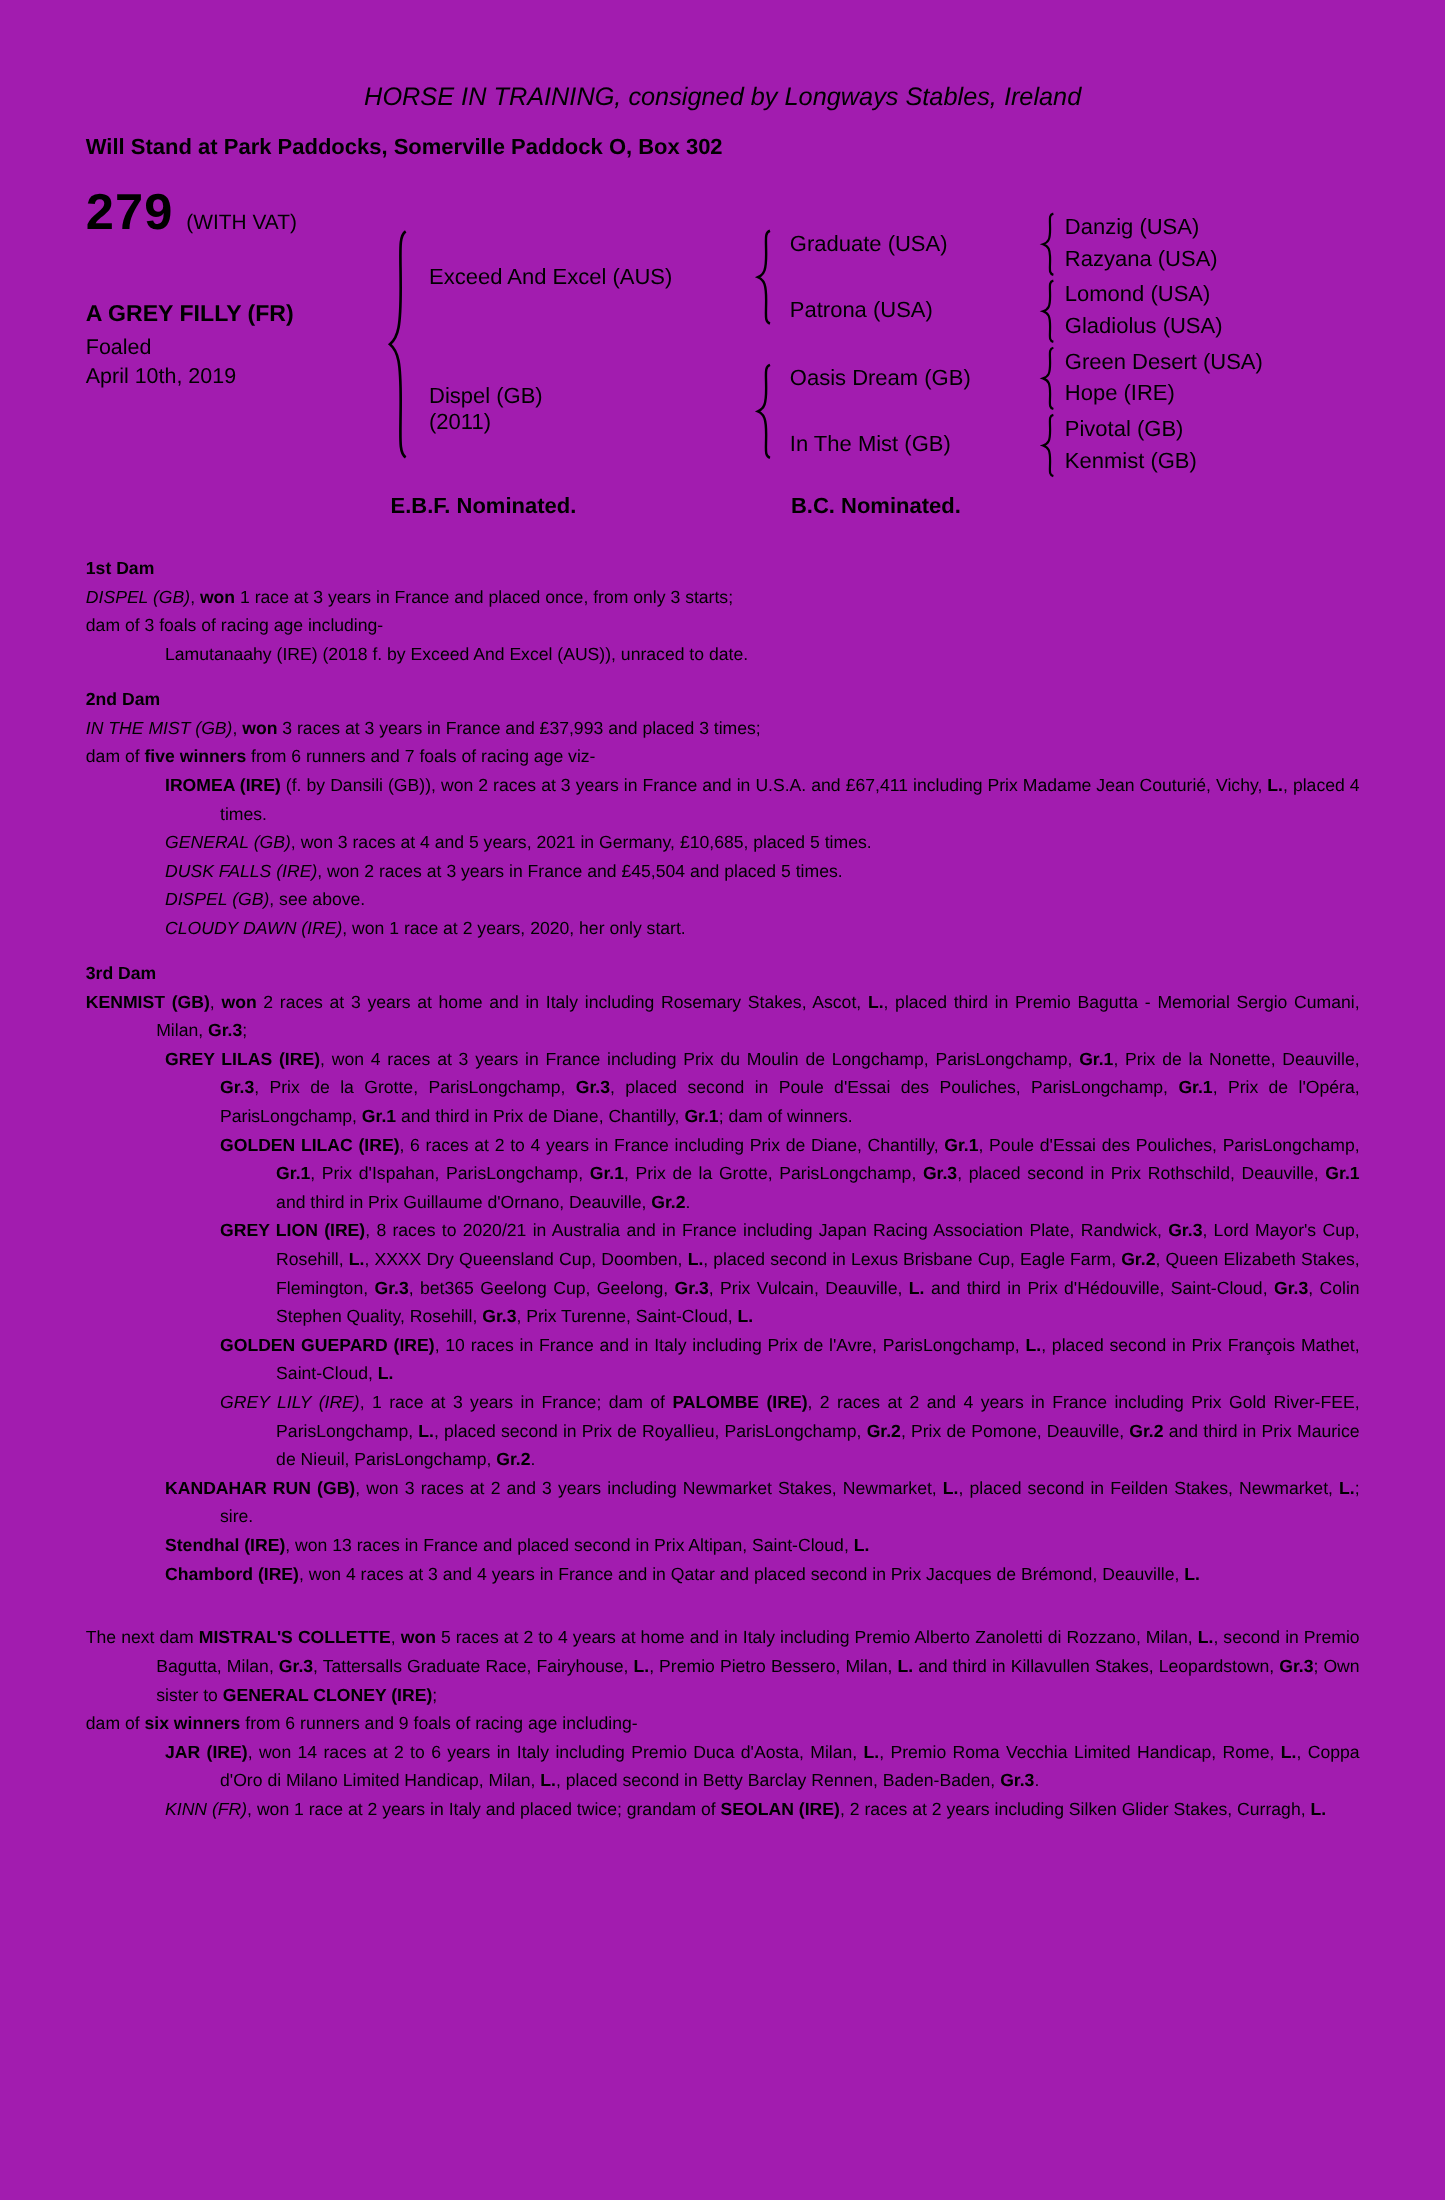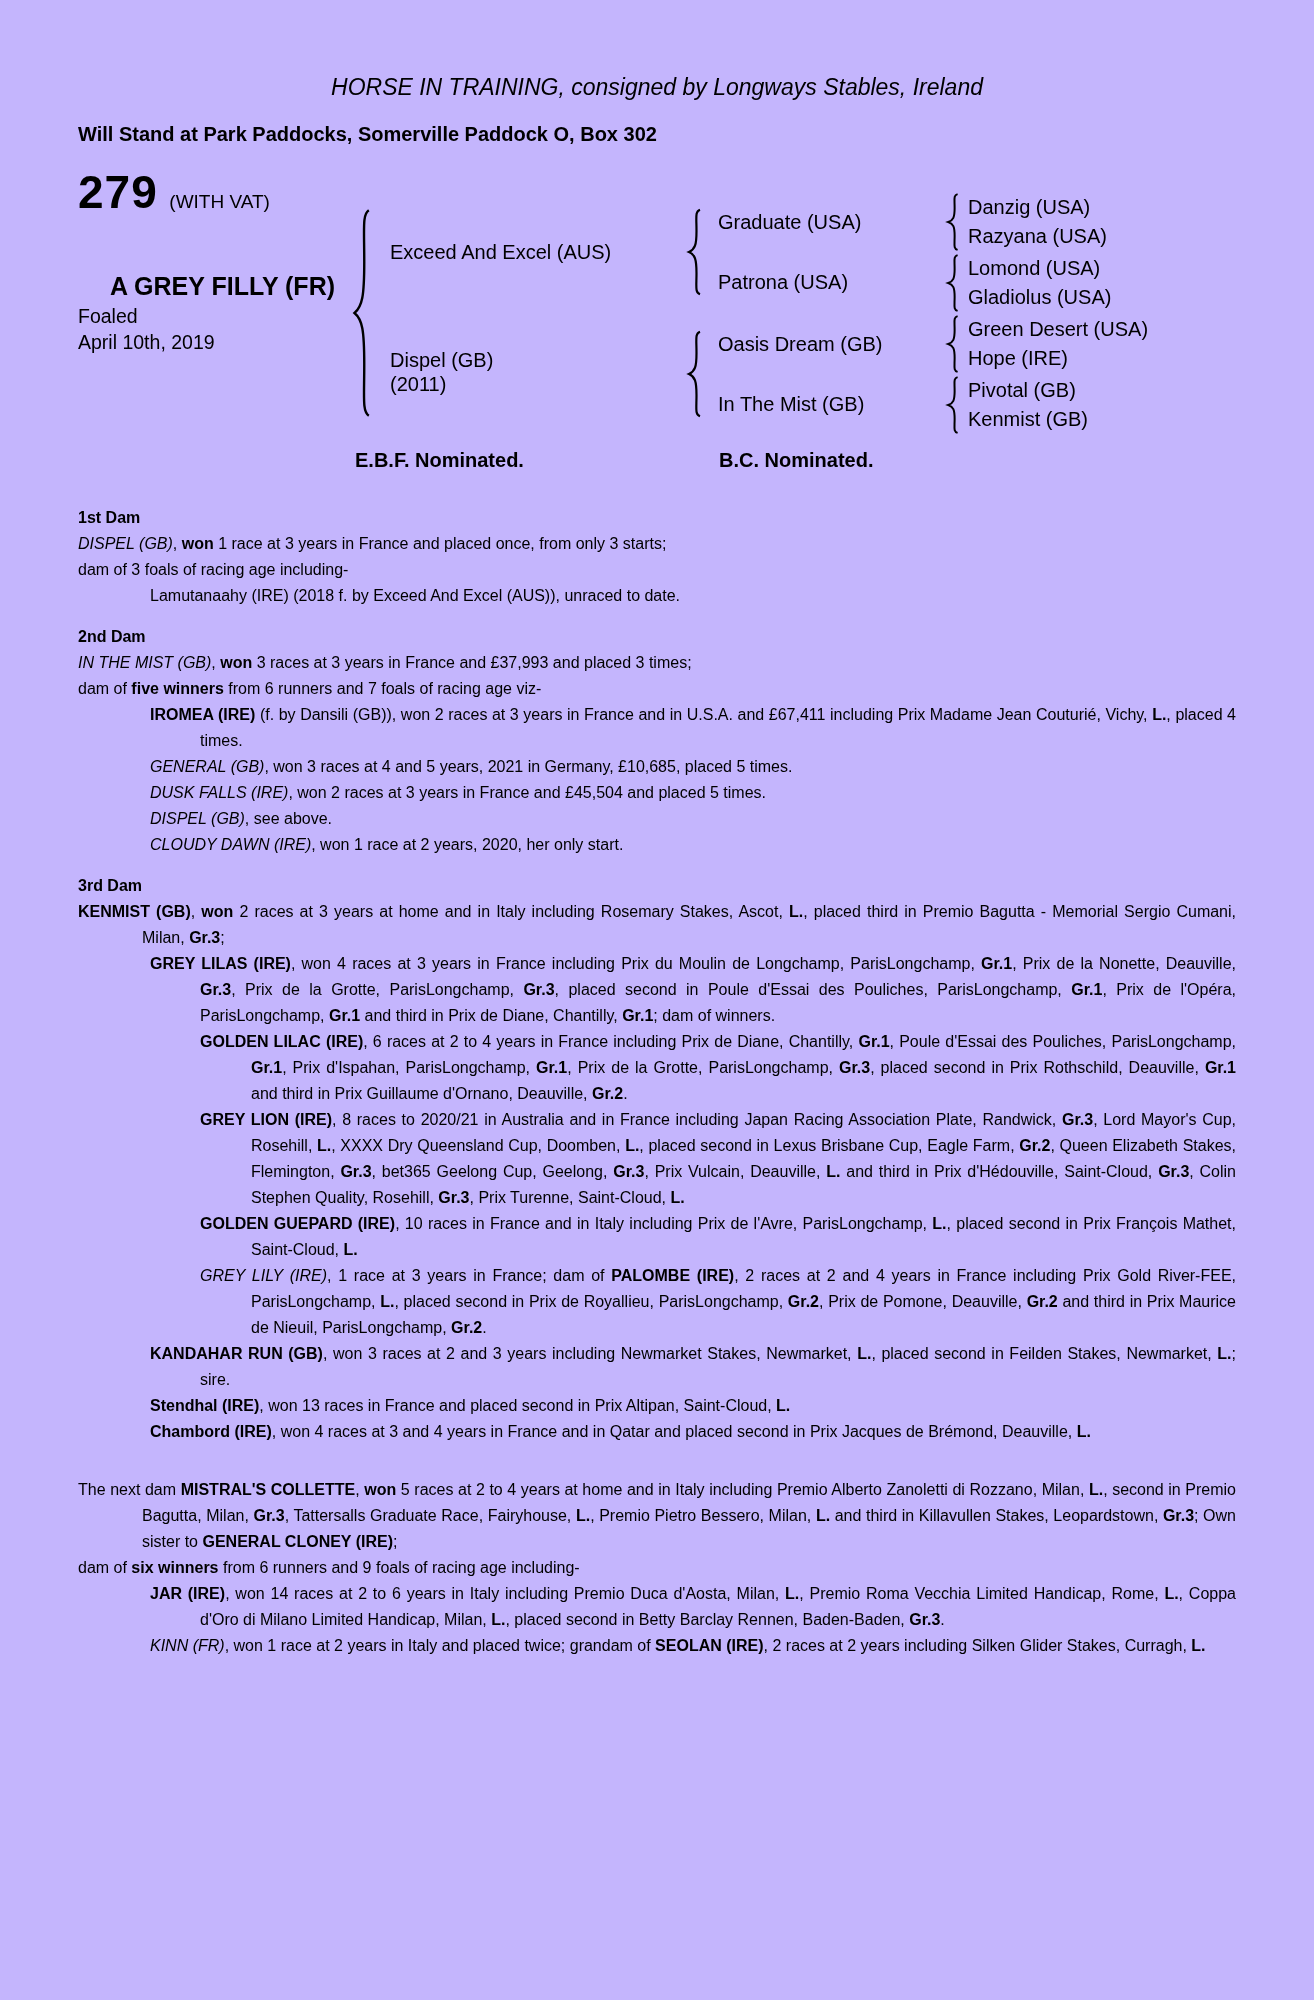--- a/index.html
+++ b/index.html
@@ -1,20 +1,20 @@
 <!DOCTYPE html>
 <html><head>
 <meta charset="utf-8">
 <style>
   html,body{margin:0;padding:0;background:#e8e8e8;}
   .page{
     position:relative;
     width:1314px;height:2000px;
     margin:0 auto;
-    background:#c4b5fd;
+    background:#a21caf;
     box-sizing:border-box;
     padding:74px 78px 0 78px;
     font-family:"Liberation Sans", sans-serif;
     color:#000;
   }
   .doc-title{
     text-align:center;
     font-style:italic;
     font-size:23px;
     line-height:26px;
@@ -30,21 +30,21 @@
   .pedigree{
     position:relative;
     margin-top:44px;
     height:245px;
     font-size:20px;
   }
   .pedigree .abs{position:absolute;white-space:nowrap;line-height:24px;}
   .lot-line{top:-10px;left:0;}
   .lot-num{font-weight:bold;font-size:46px;letter-spacing:1px;}
   .lot-vat{font-size:19px;margin-left:6px;}
-  .horse-name{top:84px;left:0;font-weight:bold;font-size:25px;margin-left:32px;}
+  .horse-name{top:84px;left:0;font-weight:bold;font-size:21px;}
   .foaled{top:114px;left:0;font-size:19.5px;}
   .foaled-date{top:140px;left:0;font-size:19.5px;}
   .gen1-sire{top:50px;left:312px;}
   .gen1-dam{top:158px;left:312px;line-height:26px;}
   .g2-0{top:20px;left:640px;}
   .g2-1{top:80px;left:640px;}
   .g2-2{top:142px;left:640px;}
   .g2-3{top:202px;left:640px;}
   .g3-0{top:5px;left:890px;}
   .g3-1{top:34px;left:890px;}

